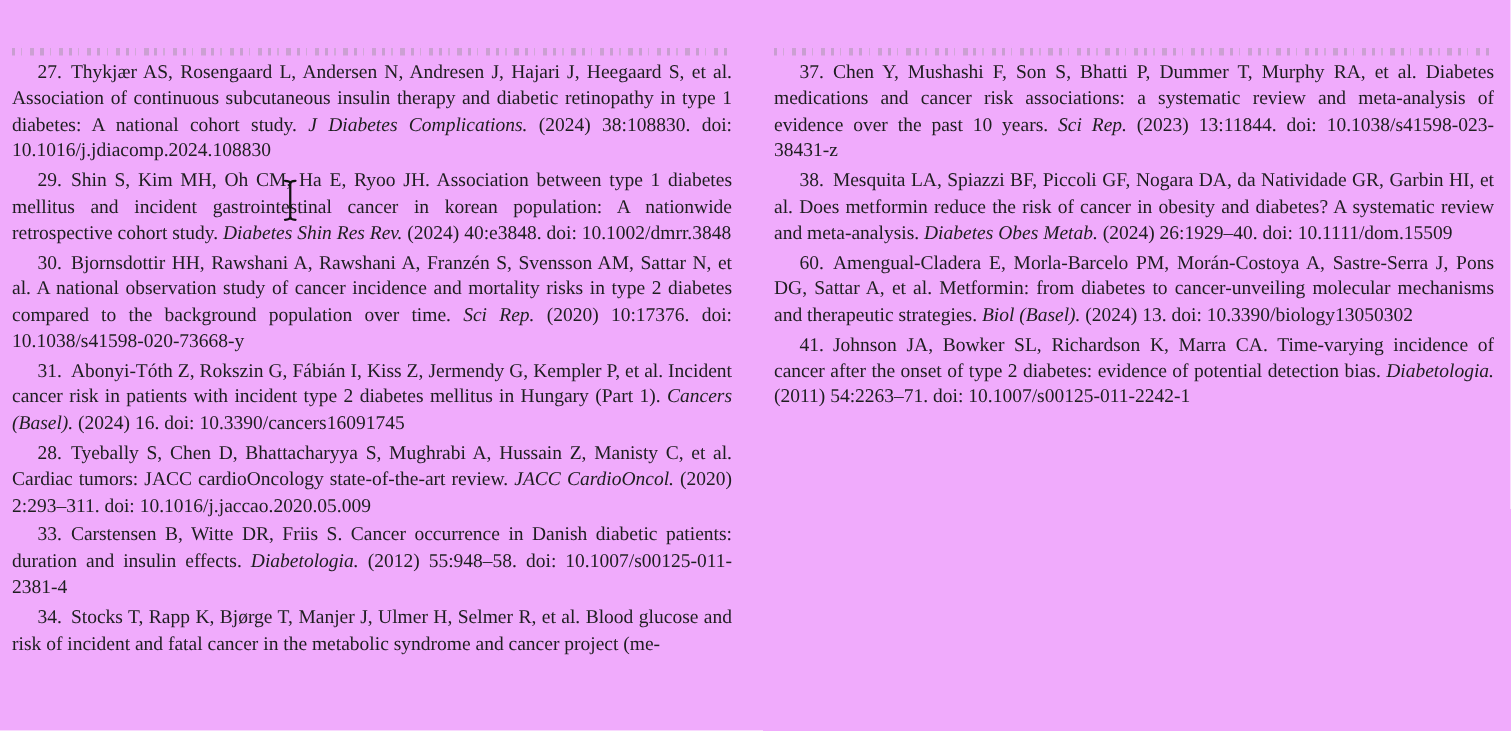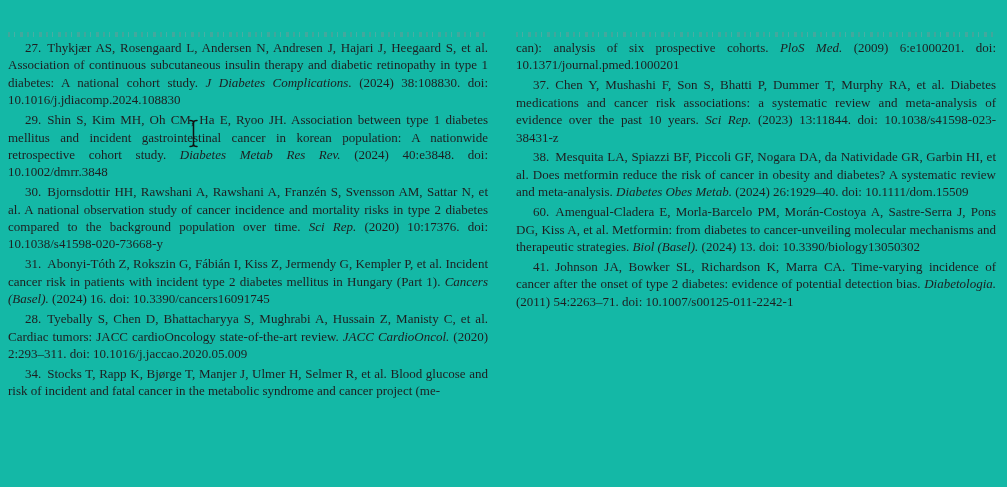--- a/index.html
+++ b/index.html
@@ -4,21 +4,21 @@
 <style>
   html, body {
     margin: 0;
     padding: 0;
     background: #ffffff;
   }
   .page {
     position: relative;
     width: 1007px;
     height: 487px;
-    background: #14b8a6;
+    background: #f0abfc;
     overflow: hidden;
     font-family: "Liberation Serif", serif;
     color: #1e1e20;
   }
   
   .clip-artifact {
     position: absolute;
     top: 32px;
     left: 8px;
     width: 989px;
@@ -79,31 +79,31 @@
 <div class="page">
 
   <div class="clip-artifact">
     <div class="strip"></div>
     <div class="strip"></div>
   </div>
 
   <div class="columns">
     <div class="col" id="col-left">
         <p class="ref"><span class="num">27.</span><span>Thykjær AS, Rosengaard L, Andersen N, Andresen J, Hajari J, Heegaard S, et al. Association of continuous subcutaneous insulin therapy and diabetic retinopathy in type 1 diabetes: A national cohort study. </span><span class="it">J Diabetes Complications.</span><span> (2024) 38:108830. doi: 10.1016/j.jdiacomp.2024.108830</span></p>
-        <p class="ref"><span class="num">29.</span><span>Shin S, Kim MH, Oh CM, Ha E, Ryoo JH. Association between type 1 diabetes mellitus and incident gastrointestinal cancer in korean population: A nationwide retrospective cohort study. </span><span class="it">Diabetes Metab Res Rev.</span><span> (2024) 40:e3848. doi: 10.1002/dmrr.3848</span></p>
+        <p class="ref"><span class="num">29.</span><span>Shin S, Kim MH, Oh CM, Ha E, Ryoo JH. Association between type 1 diabetes mellitus and incident gastrointestinal cancer in korean population: A nationwide retrospective cohort study. </span><span class="it">Diabetes Shin Res Rev.</span><span> (2024) 40:e3848. doi: 10.1002/dmrr.3848</span></p>
         <p class="ref"><span class="num">30.</span><span>Bjornsdottir HH, Rawshani A, Rawshani A, Franzén S, Svensson AM, Sattar N, et al. A national observation study of cancer incidence and mortality risks in type 2 diabetes compared to the background population over time. </span><span class="it">Sci Rep.</span><span> (2020) 10:17376. doi: 10.1038/s41598-020-73668-y</span></p>
         <p class="ref"><span class="num">31.</span><span>Abonyi-Tóth Z, Rokszin G, Fábián I, Kiss Z, Jermendy G, Kempler P, et al. Incident cancer risk in patients with incident type 2 diabetes mellitus in Hungary (Part 1). </span><span class="it">Cancers (Basel).</span><span> (2024) 16. doi: 10.3390/cancers16091745</span></p>
         <p class="ref"><span class="num">28.</span><span>Tyebally S, Chen D, Bhattacharyya S, Mughrabi A, Hussain Z, Manisty C, et al. Cardiac tumors: JACC cardioOncology state-of-the-art review. </span><span class="it">JACC CardioOncol.</span><span> (2020) 2:293–311. doi: 10.1016/j.jaccao.2020.05.009</span></p>
+        <p class="ref"><span class="num">33.</span><span>Carstensen B, Witte DR, Friis S. Cancer occurrence in Danish diabetic patients: duration and insulin effects. </span><span class="it">Diabetologia.</span><span> (2012) 55:948–58. doi: 10.1007/s00125-011-2381-4</span></p>
         <p class="ref"><span class="num">34.</span><span>Stocks T, Rapp K, Bjørge T, Manjer J, Ulmer H, Selmer R, et al. Blood glucose and risk of incident and fatal cancer in the metabolic syndrome and cancer project (me-</span></p>
       </div>
     <div class="col" id="col-right">
-        <p class="ref cont"><span>can): analysis of six prospective cohorts. </span><span class="it">PloS Med.</span><span> (2009) 6:e1000201. doi: 10.1371/journal.pmed.1000201</span></p>
         <p class="ref"><span class="num">37.</span><span>Chen Y, Mushashi F, Son S, Bhatti P, Dummer T, Murphy RA, et al. Diabetes medications and cancer risk associations: a systematic review and meta-analysis of evidence over the past 10 years. </span><span class="it">Sci Rep.</span><span> (2023) 13:11844. doi: 10.1038/s41598-023-38431-z</span></p>
         <p class="ref"><span class="num">38.</span><span>Mesquita LA, Spiazzi BF, Piccoli GF, Nogara DA, da Natividade GR, Garbin HI, et al. Does metformin reduce the risk of cancer in obesity and diabetes? A systematic review and meta-analysis. </span><span class="it">Diabetes Obes Metab.</span><span> (2024) 26:1929–40. doi: 10.1111/dom.15509</span></p>
-        <p class="ref"><span class="num">60.</span><span>Amengual-Cladera E, Morla-Barcelo PM, Morán-Costoya A, Sastre-Serra J, Pons DG, Kiss A, et al. Metformin: from diabetes to cancer-unveiling molecular mechanisms and therapeutic strategies. </span><span class="it">Biol (Basel).</span><span> (2024) 13. doi: 10.3390/biology13050302</span></p>
+        <p class="ref"><span class="num">60.</span><span>Amengual-Cladera E, Morla-Barcelo PM, Morán-Costoya A, Sastre-Serra J, Pons DG, Sattar A, et al. Metformin: from diabetes to cancer-unveiling molecular mechanisms and therapeutic strategies. </span><span class="it">Biol (Basel).</span><span> (2024) 13. doi: 10.3390/biology13050302</span></p>
         <p class="ref"><span class="num">41.</span><span>Johnson JA, Bowker SL, Richardson K, Marra CA. Time-varying incidence of cancer after the onset of type 2 diabetes: evidence of potential detection bias. </span><span class="it">Diabetologia.</span><span> (2011) 54:2263–71. doi: 10.1007/s00125-011-2242-1</span></p>
       </div>
   </div>
 
   <svg class="text-cursor" viewBox="0 0 11 29" xmlns="http://www.w3.org/2000/svg" style="left: 188px; top: 119px;">
     <g stroke="#111111" stroke-width="1.5" fill="none" stroke-linecap="round">
       <path d="M2 1.5 C4 1.5 5.5 2.2 5.5 3.5 C5.5 2.2 7 1.5 9 1.5"></path>
       <line x1="5.5" y1="3" x2="5.5" y2="26"></line>
       <path d="M2 27.5 C4 27.5 5.5 26.8 5.5 25.5 C5.5 26.8 7 27.5 9 27.5"></path>
     </g>

